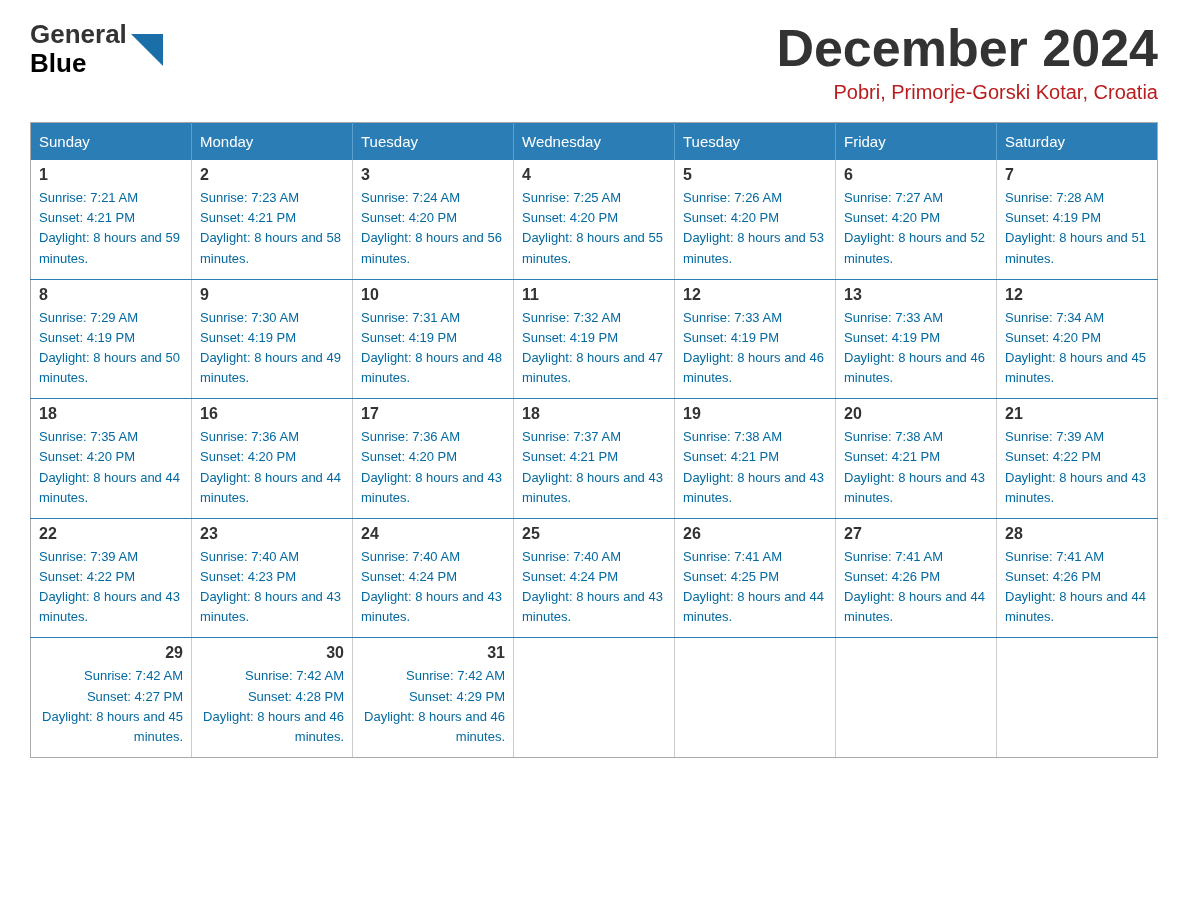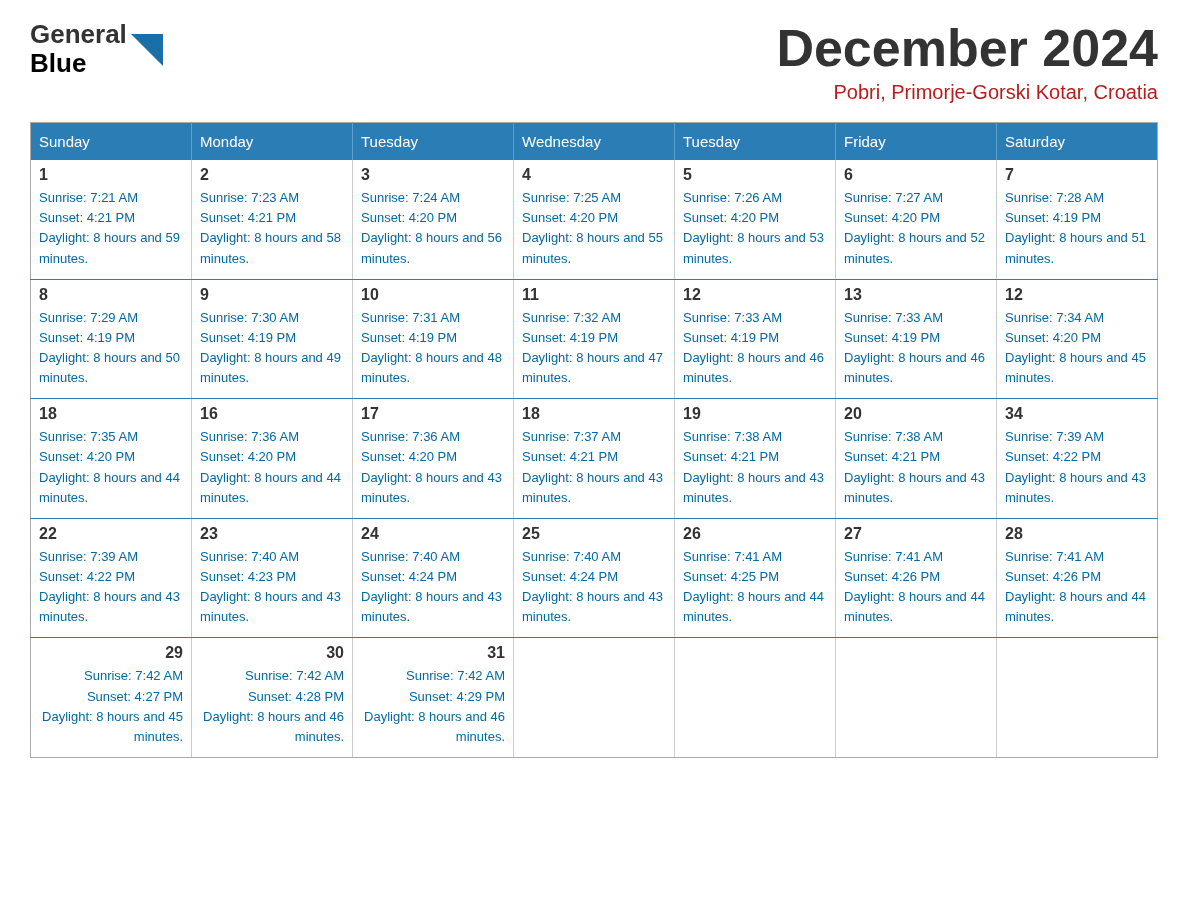--- a/index.html
+++ b/index.html
@@ -217,21 +217,21 @@
         </td>
         <td>
           <span class="day-number">19</span>
           <div class="day-info">Sunrise: 7:38 AM<br>Sunset: 4:21 PM<br>Daylight: 8 hours and 43 minutes.</div>
         </td>
         <td>
           <span class="day-number">20</span>
           <div class="day-info">Sunrise: 7:38 AM<br>Sunset: 4:21 PM<br>Daylight: 8 hours and 43 minutes.</div>
         </td>
         <td>
-          <span class="day-number">34</span>
+          <span class="day-number">21</span>
           <div class="day-info">Sunrise: 7:39 AM<br>Sunset: 4:22 PM<br>Daylight: 8 hours and 43 minutes.</div>
         </td>
       </tr>
       <tr>
         <td>
           <span class="day-number">22</span>
           <div class="day-info">Sunrise: 7:39 AM<br>Sunset: 4:22 PM<br>Daylight: 8 hours and 43 minutes.</div>
         </td>
         <td>
           <span class="day-number">23</span>

